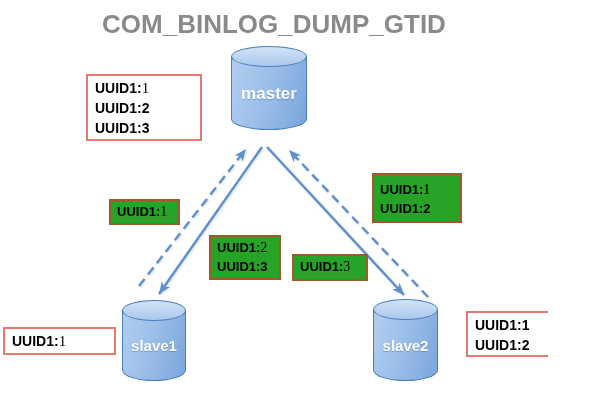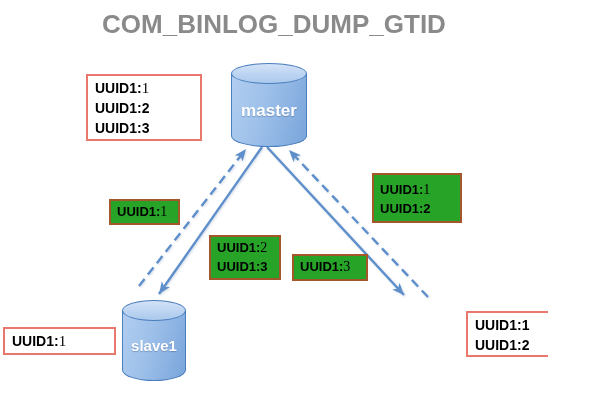--- a/index.html
+++ b/index.html
@@ -66,32 +66,37 @@
       <marker id="ah" markerUnits="userSpaceOnUse" markerWidth="14" markerHeight="12" refX="12" refY="5" orient="auto">
         <path d="M0,0 L12,5 L0,10 L3.2,5 Z" class="ah-fill"></path>
       </marker>
     </defs>
     <path d="M139,286 L246,149" class="arrow dashed" marker-end="url(#ah)"></path>
     <path d="M262,147 L159,294" class="arrow" marker-end="url(#ah)"></path>
     <path d="M267,147 L404,295" class="arrow" marker-end="url(#ah)"></path>
     <path d="M428,297 L289,150" class="arrow dashed" marker-end="url(#ah)"></path>
   </svg>
 
-  <div class="cylinder" style="left:231px; top:63px; width:76px; height:84px;">
+  <div class="cylinder" style="left:231px; top:46px; width:76px; height:84px;">
     <div class="cyl-body"></div>
     <div class="cyl-top"></div>
     <div class="cyl-label" style="top:38px; font-size:17px;">master</div>
   </div>
 
   <div class="cylinder" style="left:122px; top:300px; width:64px; height:81px;">
     <div class="cyl-body"></div>
     <div class="cyl-top"></div>
     <div class="cyl-label" style="top:37px; font-size:15px;text-align:center;">slave1</div>
   </div>
 
+  <div class="cylinder" style="left:373px; top:299px; width:65px; height:82px;">
+    <div class="cyl-body"></div>
+    <div class="cyl-top"></div>
+    <div class="cyl-label" style="top:38px; font-size:15px;">slave2</div>
+  </div>
 
   <div class="white-box" style="left:86px; top:74px; width:116px; height:67px;">
     <div><span>UUID1:</span><span class="tail">1</span></div>
     <div><span>UUID1:2</span><span class="tail"></span></div>
     <div><span>UUID1:3</span><span class="tail"></span></div>
   </div>
 
   <div class="white-box" style="left:3px; top:327px; width:113px; height:28px;">
     <div><span>UUID1:</span><span class="tail">1</span></div>
   </div>

